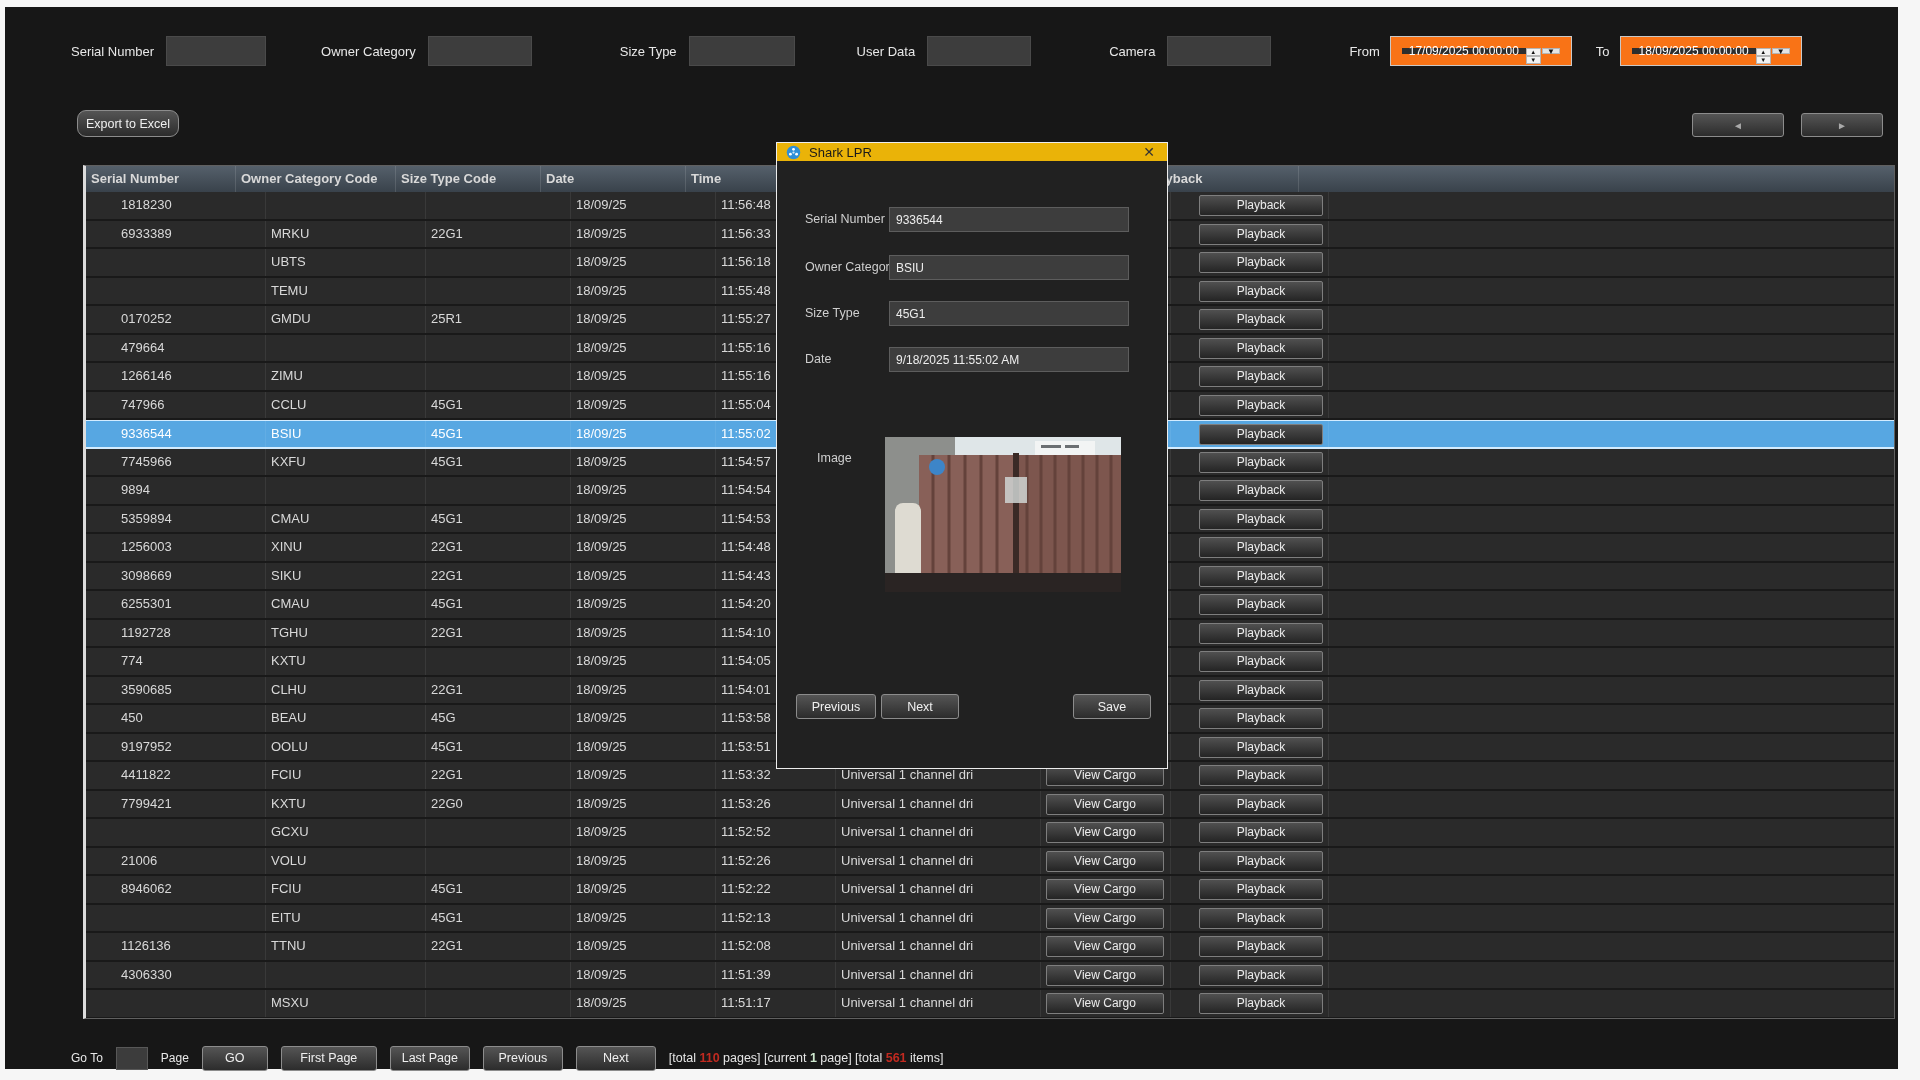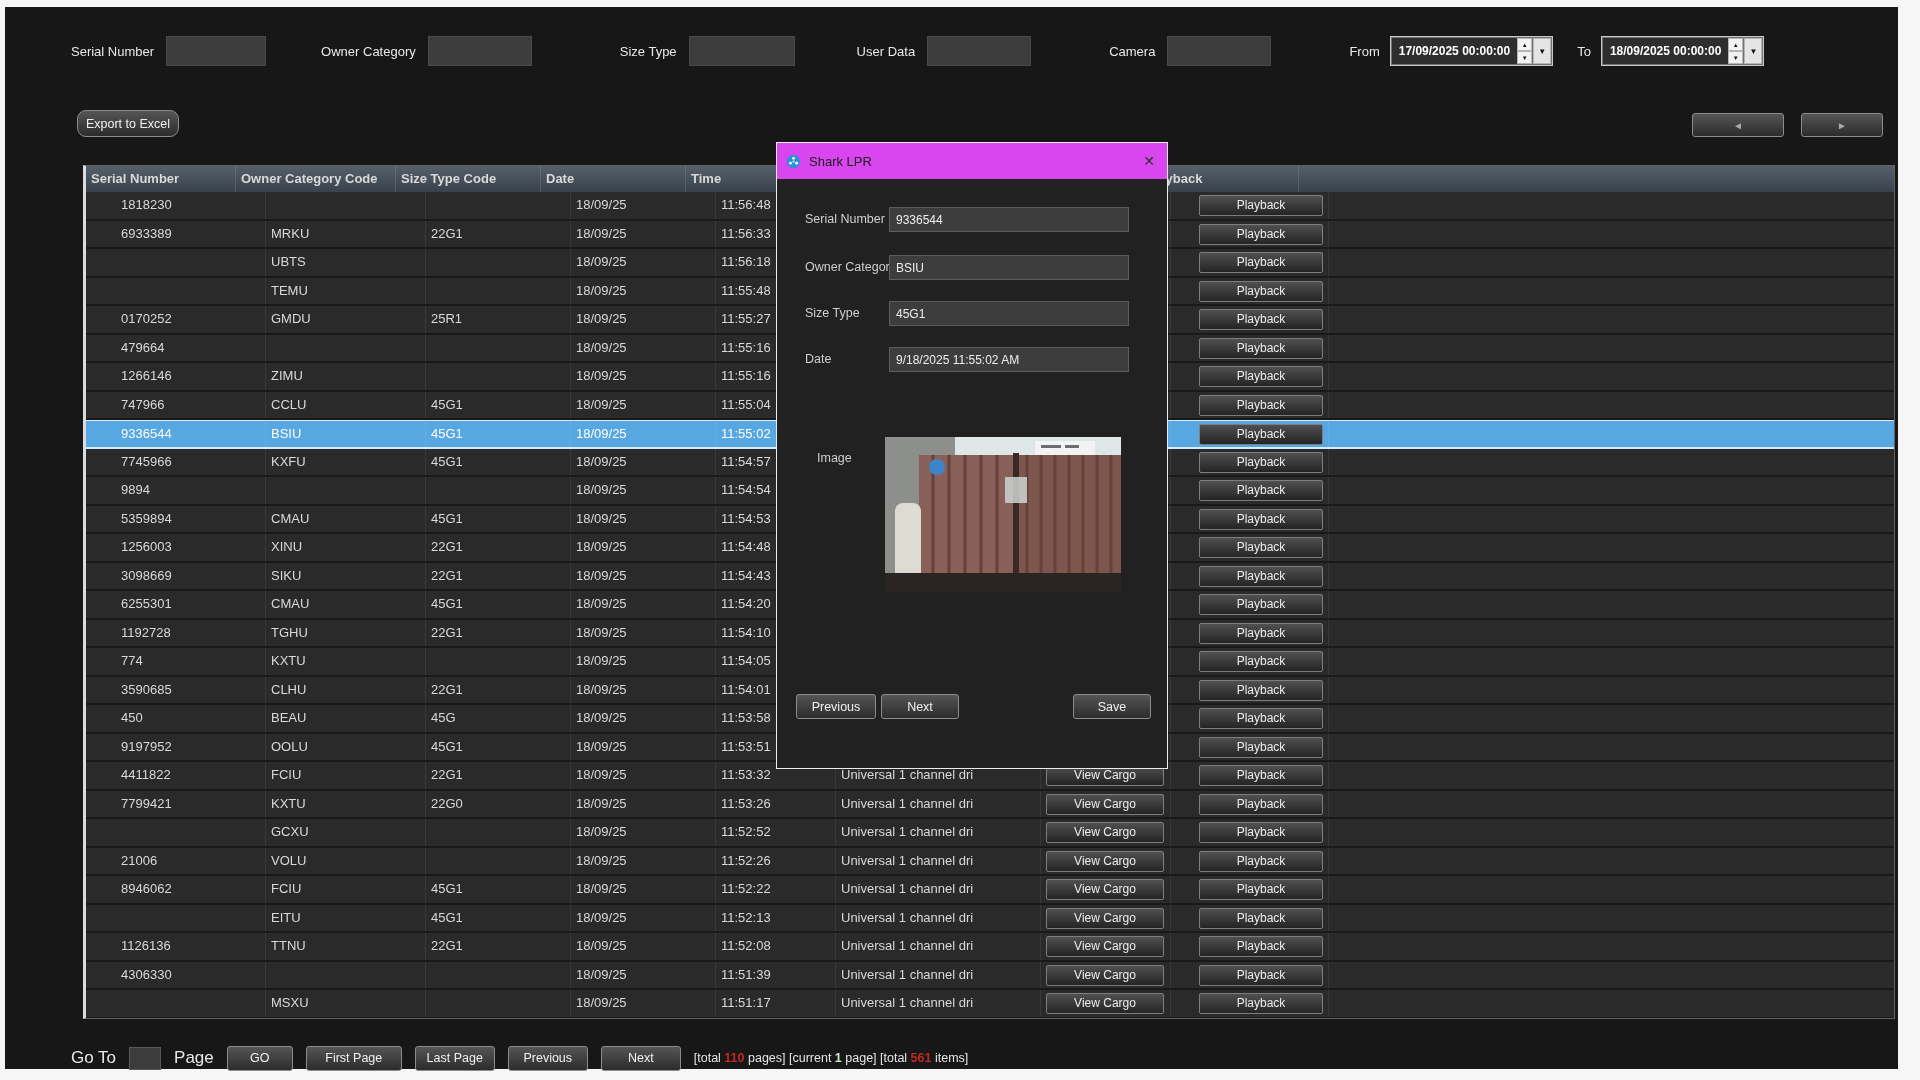--- a/index.html
+++ b/index.html
@@ -4,21 +4,21 @@
 <style>
   * { box-sizing: border-box; margin: 0; padding: 0; }
   html,body { width:1920px; height:1080px; background:#f6f6f6; overflow:hidden;
               font-family:"Liberation Sans", sans-serif; }
   .app { position:absolute; left:5px; top:7px; width:1893px; height:1062px; background:#171717; }
 
   
   .filter-bar { position:absolute; left:66px; top:26px; height:36px; display:flex; align-items:center; }
   .flabel { color:#e8e8e8; font-size:13px; white-space:nowrap; }
   .finput { height:30px; background:#3d3d3d; border:1px solid #4a4a4a; color:#eee; font-size:13px; padding:0 6px; }
-  .date-picker { display:flex; align-items:stretch; height:30px; background:#737373; border:1px solid #c8c8c8; padding:1px;font-weight:bold; }
+  .date-picker { display:flex; align-items:stretch; height:30px; background:#f97316; border:1px solid #c8c8c8; padding:11px; }
   .dp-field { background:#2e2e2e; color:#fff; font-size:12px; display:flex; align-items:center; padding:0 7px; white-space:nowrap; }
   .dp-spin { display:flex; flex-direction:column; width:15px; }
   .dp-spin div { flex:1; background:#f2f2f2; border:1px solid #b5b5b5; font-size:6px; line-height:6px;
                  color:#111; display:flex; align-items:center; justify-content:center; cursor:pointer; }
   .dp-drop { width:18px; margin-left:1px; background:#e4e4e4; border:1px solid #b5b5b5; color:#111;
              font-size:8px; display:flex; align-items:center; justify-content:center; cursor:pointer; }
 
   
   .btn { background:linear-gradient(#555,#2c2c2c); border:1px solid #8c8c8c; border-radius:3px;
          color:#f0f0f0; font-size:12.5px; text-align:center; cursor:pointer;
@@ -40,35 +40,35 @@
   .grow.selected { background:#57a7e2; border-top:1px solid #d3ecff; border-bottom:2px solid #d3ecff; }
   .grow.selected .cell { color:#fff; }
   .cell-btn { width:118px; height:21px; margin-top:3px; background:linear-gradient(#505050,#242424);
               border:1px solid #7e7e7e; border-radius:2px; color:#ececec; font-size:12px;
               line-height:19px; text-align:center; cursor:pointer; }
   .pb .cell-btn { width:124px; margin-left:23px; }
 
   
   .dialog { position:absolute; left:771px; top:135px; width:392px; height:627px; z-index:10;
             background:#212121; border:1px solid #ededed; }
-  .dtitle { height:36px; background:#d946ef; display:flex; align-items:center; }
+  .dtitle { height:18px; background:#eab308; display:flex; align-items:center; }
   .dtitle .dicon { width:15px; height:15px; margin-left:9px; }
   .dtitle .dtext { margin-left:8px; color:#1a1a1a; font-size:13px; }
   .dclose { margin-left:auto; margin-right:12px; color:#333; font-size:14px; cursor:pointer; }
   .dfield { position:absolute; left:0; width:100%; height:26px; }
   .dfield .dlabel { position:absolute; left:28px; top:5px; color:#cfcfcf; font-size:12.5px; }
   .dfield .dinput { position:absolute; left:112px; top:0; width:240px; height:25px; background:#3d3d3d;
                     border:1px solid #5d5d5d; color:#eee; font-size:12px; padding:0 6px; }
   .img-label { position:absolute; left:40px; top:308px; color:#cfcfcf; font-size:12.5px; }
   .dimage { position:absolute; left:108px; top:294px; width:236px; height:155px; background:#777; overflow:hidden; }
   .dbtn { position:absolute; top:551px; height:25px; }
 
   
   .pagebar { position:absolute; left:66px; top:1038px; height:26px; display:flex; align-items:center; gap:13px; }
-  .pagebar .flabel { font-size:17px; }
+  .pagebar .flabel { font-size:12px; }
   .goto-input { width:32px; height:23px; background:#3c3c3c; border:1px solid #585858; color:#eee;
                 font-size:12px; text-align:center; }
   .pg-btn { height:25px; }
   .status { color:#e6e6e6; font-size:12.5px; white-space:nowrap; }
   .status .red { color:#c22a20; font-weight:bold; }
   .status .green { color:#cfe9cf; font-weight:bold; }
 </style>
 </head>
 <body>
 

